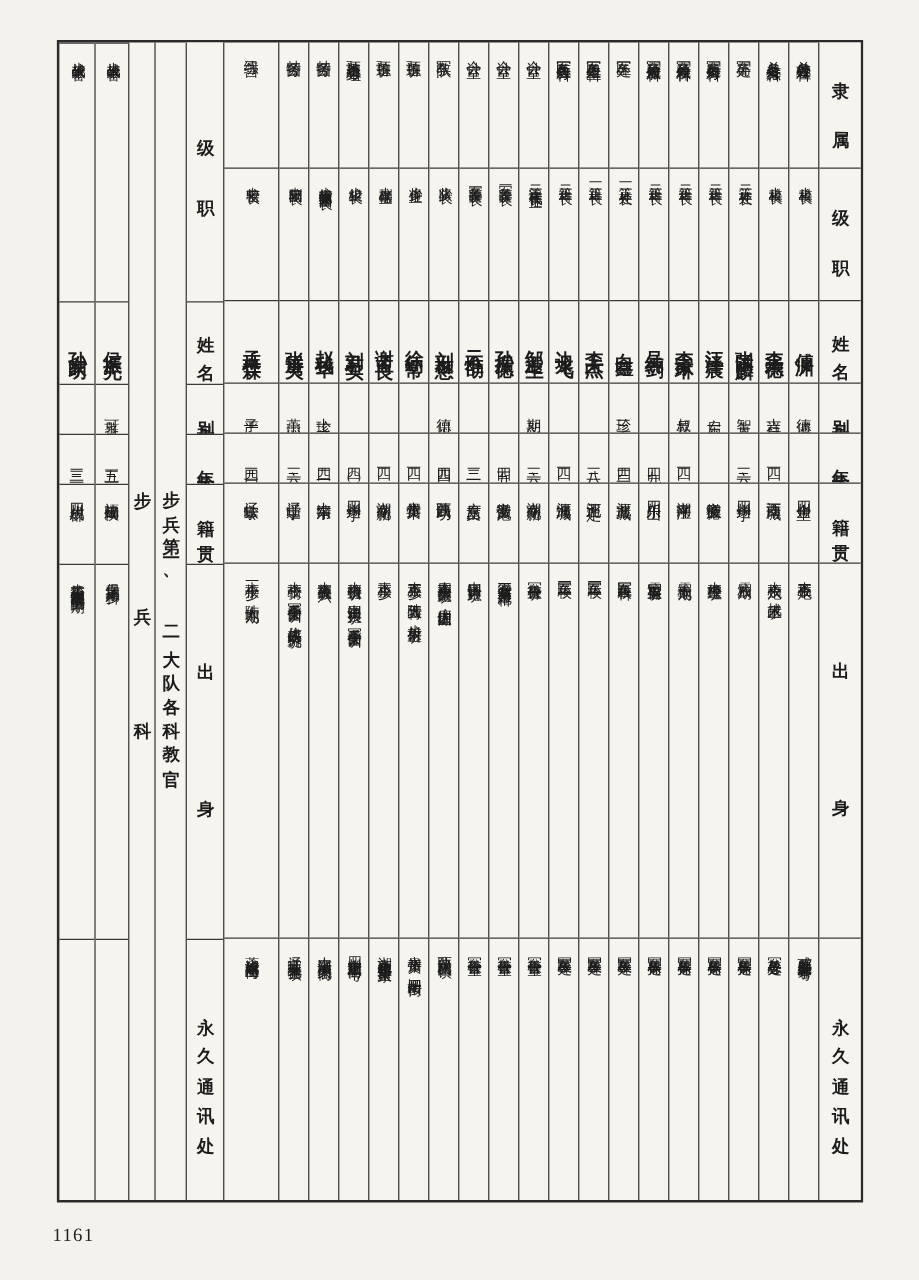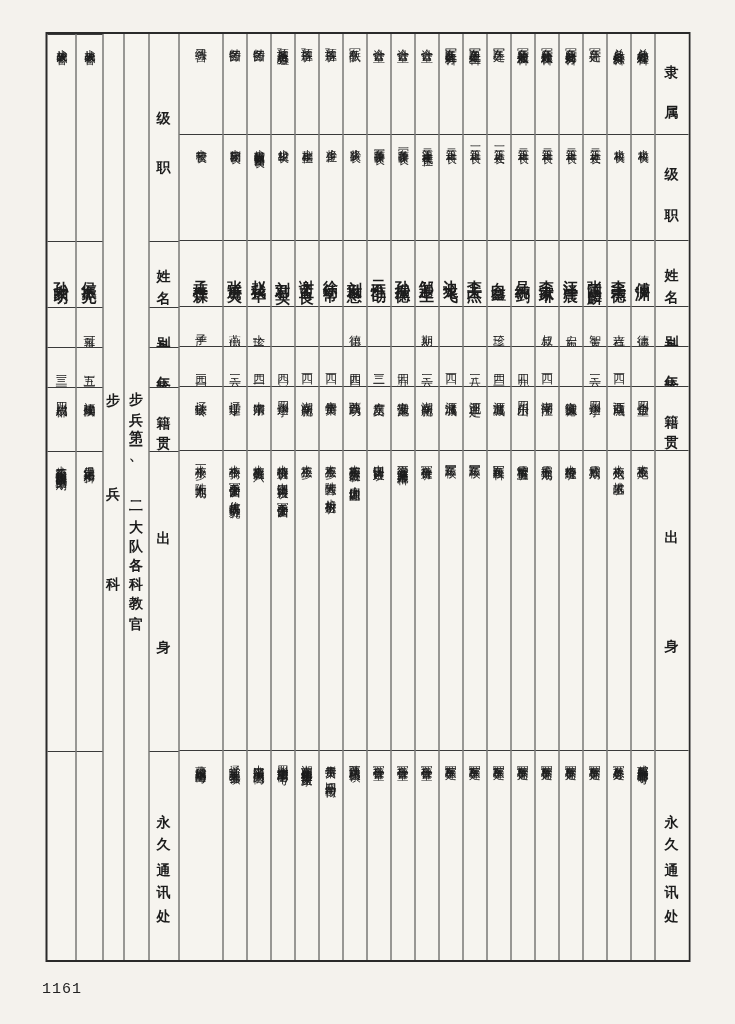--- a/index.html
+++ b/index.html
@@ -81,21 +81,21 @@
 
   
   .band { justify-content: center; }
   .band .bcell { flex: 1; display: flex; justify-content: center; align-items: center; }
   .band-title .bcell span { font-size: 14px; font-weight: bold; letter-spacing: 19px; padding-top: 10px; }
   .band-sub .bcell span { font-size: 14px; font-weight: bold; letter-spacing: 92px; padding-top: 46px; }
 
   .pageno {
     position: absolute; left: 42px; bottom: 26px;
     font-size: 15px; letter-spacing: 1px; color: #222;
-    font-family: Liberation Mono, monospace;
+    font-family: Liberation Serif, serif;
   }
 </style>
 </head>
 <body>
 
 <div class="sheet">
 
   <div class="table">
 
     <div class="col headcol">

